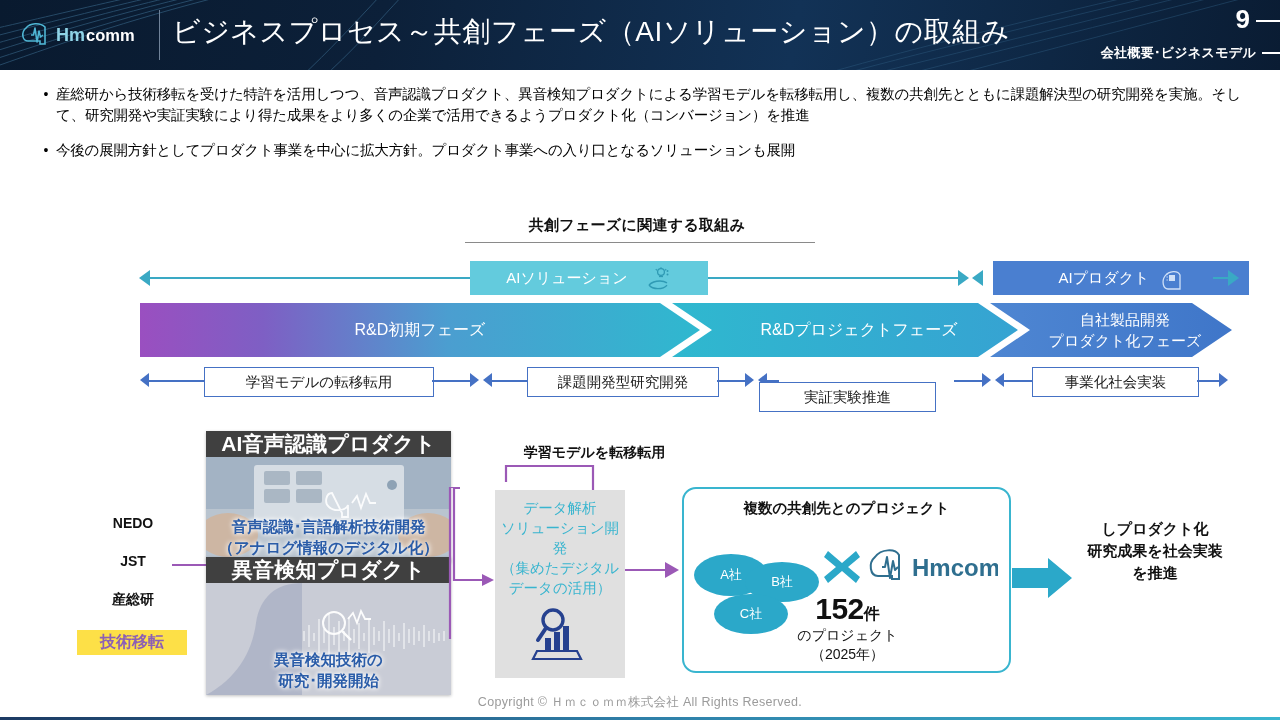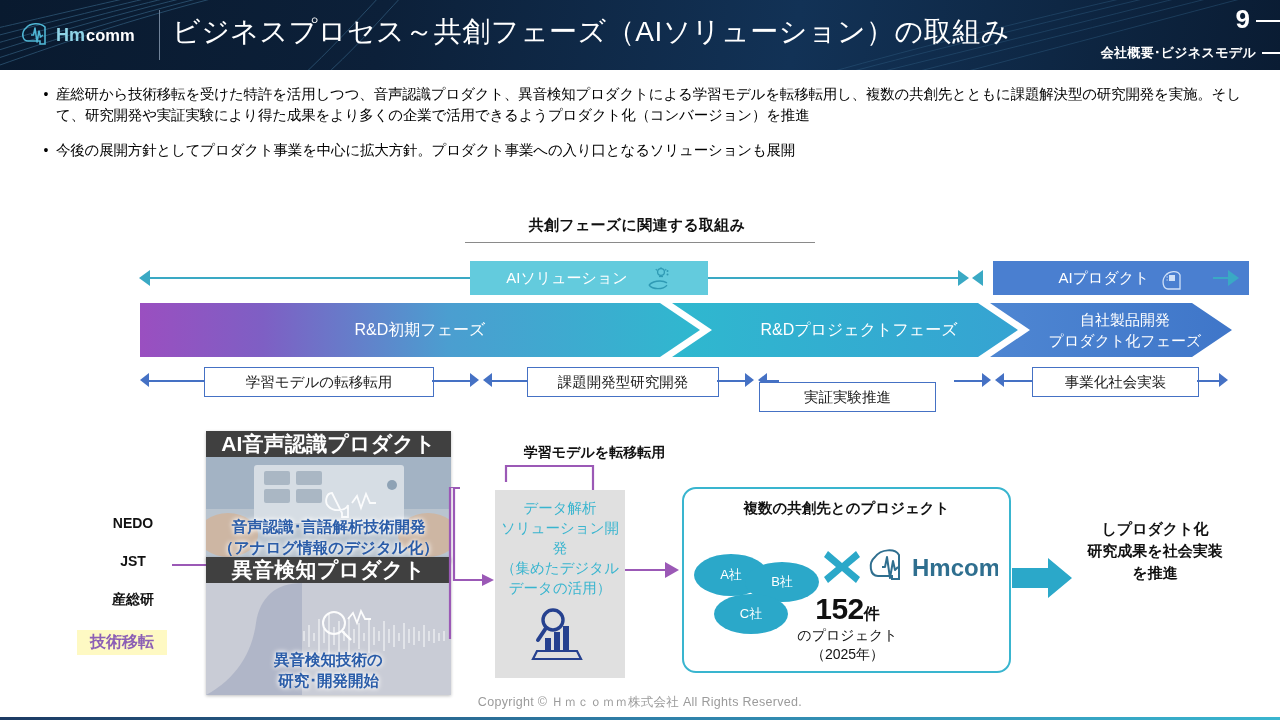--- a/index.html
+++ b/index.html
@@ -87,21 +87,21 @@
   .card-hd{height:26px;background:#404040;color:#fff;font-size:21px;font-weight:bold;
     display:flex;align-items:center;justify-content:center;letter-spacing:.2px;}
   .card-body{position:relative;height:105px;overflow:hidden;}
   .card-cap{position:absolute;left:0;right:0;bottom:6px;text-align:center;
     color:#2a5ca8;font-size:15.5px;font-weight:bold;line-height:21px;text-shadow:0 0 4px #fff,0 0 6px #fff;}
   .card-cap.two{bottom:4px;}
 
   .left-labels{position:absolute;left:88px;top:515px;width:90px;text-align:center;}
   .left-labels div{font-size:14px;font-weight:bold;color:#111;margin-bottom:22px;}
   .tech-transfer{
-    position:absolute;left:77px;top:630px;width:90px;height:25px;background:#fef9c3;
+    position:absolute;left:77px;top:630px;width:110px;height:25px;background:#fde047;
     color:#8c5fb5;font-size:16px;font-weight:bold;display:flex;align-items:center;justify-content:center;
   }
 
   
   .data-box{
     position:absolute;left:495px;top:490px;width:130px;height:180px;background:#e0e0e0;
     display:flex;flex-direction:column;align-items:center;justify-content:flex-start;padding-top:8px;
   }
   .data-box .dtxt{color:#39b5cf;font-size:14.5px;line-height:20px;text-align:center;}
   .transfer-label{

